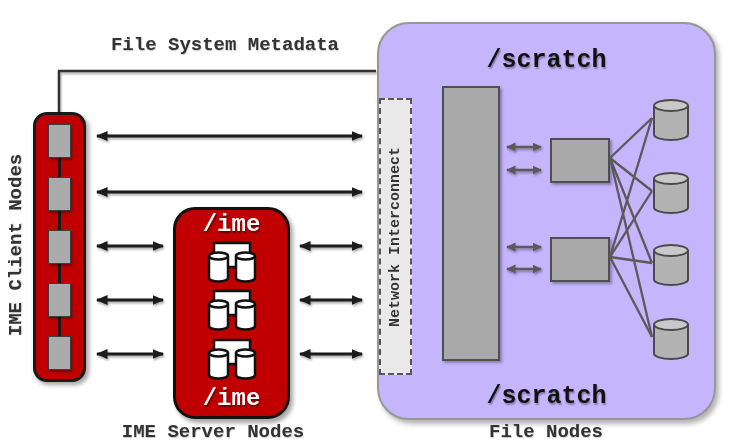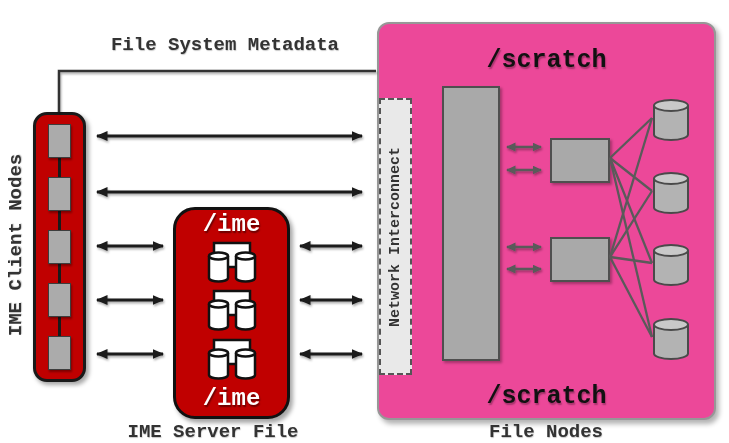--- a/index.html
+++ b/index.html
@@ -51,21 +51,21 @@
   }
   .ime-label {
     font-weight:bold; font-size:24px; line-height:26px; color:#fff;
     text-shadow:1px 1.5px 1.5px rgba(0,0,0,0.45);
   }
   .server-caption { left:113px; top:409px; width:200px; }
 
   
   .fs-box {
     left:377px; top:10px; width:339px; height:398px;
-    background:#ec4899; border:2px solid #979797; border-radius:12px;
+    background:#c4b5fd; border:2px solid #979797; border-radius:32px;
     box-sizing:border-box;
     box-shadow:3px 3.5px 5px rgba(0,0,0,0.3);
   }
   .scratch-label {
     position:absolute; left:0; width:100%;
     font-weight:bold; font-size:25px; color:#111; text-align:center;
     text-shadow:1px 1.5px 1.5px rgba(0,0,0,0.3);
   }
   .scratch-top { top:22px; }
   .scratch-bottom { top:358px; }
@@ -151,21 +151,21 @@
       </g>
       <g>
         <path d="M29,15 v22 a9.5,3.5 0 0 0 19,0 V15" fill="#fff" stroke="#111" stroke-width="2.5"></path>
         <ellipse cx="38.5" cy="15" rx="9.5" ry="3.5" fill="#fff" stroke="#111" stroke-width="2.5"></ellipse>
       </g>
     </svg>
 
     <div class="ime-label">/ime</div>
   </div>
 
-  <div class="abs caption server-caption">IME Server File</div>
+  <div class="abs caption server-caption">IME Server Nodes</div>
 
   <div class="abs fs-box">
     <div class="scratch-label scratch-top">/scratch</div>
     <div class="scratch-label scratch-bottom">/scratch</div>
 
     <div class="interconnect">
       <div class="interconnect-label">Network Interconnect</div>
     </div>
 
     <div class="fs-server-rect"></div>

